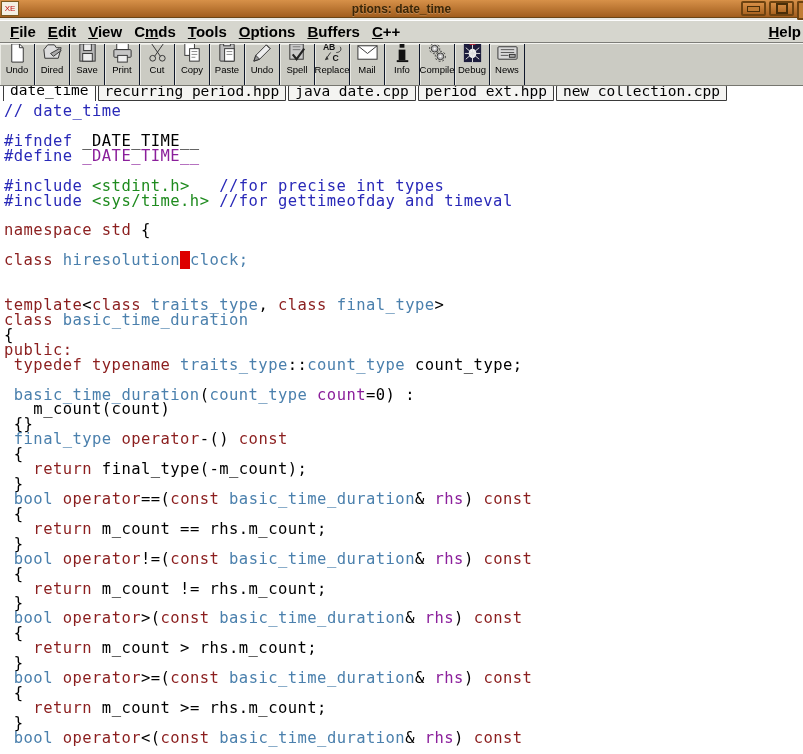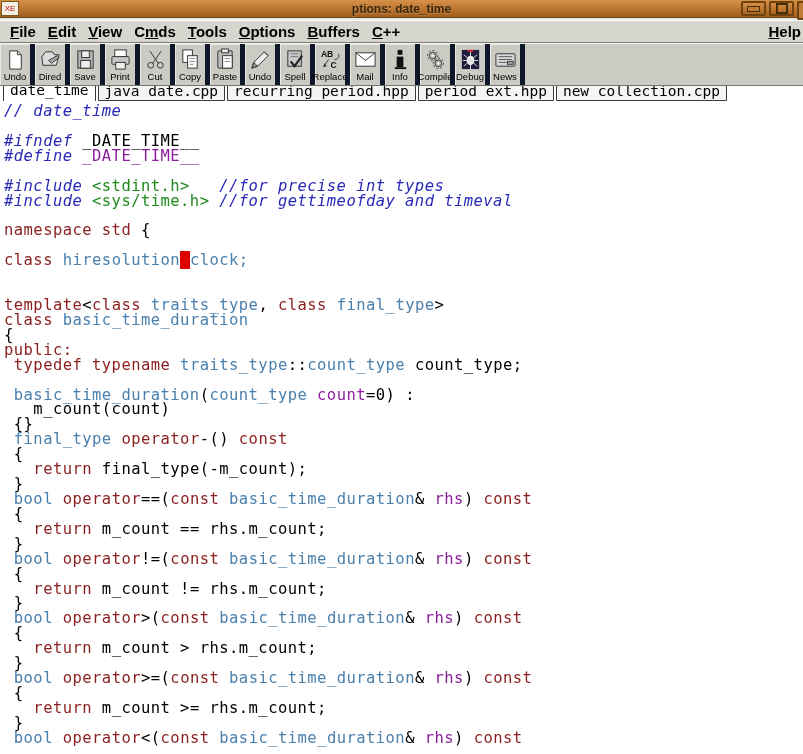--- a/index.html
+++ b/index.html
@@ -44,23 +44,23 @@
   }
   .menu-item u{text-decoration:underline;}
   .menu-help{margin-left:auto;margin-right:-8px;}
   
   .toolbar{
     height:41px;background:#cbcbc3;border-top:1px solid #f4f4f0;
     border-bottom:1px solid #76766f;display:flex;align-items:stretch;overflow:hidden;
   }
   .tbtn{
     width:35px;box-sizing:border-box;flex:0 0 auto;
-    border-right:5px solid #0f172a;box-shadow:inset 1px 1px 0 #e9e9e3;
+    border-right:1px solid #0f172a;box-shadow:inset 1px 1px 0 #e9e9e3;
     display:flex;flex-direction:column;align-items:center;justify-content:flex-end;
-    padding-bottom:3px;cursor:default;
+    padding-bottom:10px;cursor:default;
   }
   .tbtn svg{width:23px;height:23px;display:block;}
   .tbtn .lbl{font-size:9.5px;line-height:11px;color:#000;white-space:nowrap;}
   
   .tabrow{
     height:15px;background:#ffffff;display:flex;align-items:flex-end;
     padding-left:3px;font-family:"DejaVu Sans Mono","Liberation Mono",monospace;
     font-size:14.5px;overflow:hidden;
   }
   .tab{
@@ -74,21 +74,21 @@
     background:#fff;height:644px;overflow:hidden;
     font-family:"DejaVu Sans Mono","Liberation Mono",monospace;
     font-size:15.5px;letter-spacing:0.45px;
     padding:3px 0 0 4px;white-space:pre;
   }
   .code-line{height:14.93px;line-height:14.93px;}
   .f-k{color:var(--keyword);}
   .f-t{color:var(--type);}
   .f-v{color:var(--variable);}
   .f-s{color:var(--string);}
-  .f-c{color:var(--comment);font-style:italic;}
+  .f-c{color:var(--comment);}
   .f-p{color:var(--plain);}
   .f-x{background:var(--cursor);color:var(--cursor);}
 </style>
 </head>
 <body>
 
 <div class="titlebar">
   <div class="appicon">
     <span>XE</span>
   </div>
@@ -269,19 +269,19 @@
           <path d="M5 9h14M5 12h14M5 15h8" stroke="#555" fill="none"></path>
           <rect x="14" y="14" width="6" height="3" fill="#aaa" stroke="#333"></rect>
         </svg>
       </span>
       <div class="lbl">News</div>
     </div>
   </div>
 
 <div class="tabrow" id="tabrow">
     <div class="tab active">date_time</div>
+    <div class="tab">recurring period.hpp</div>
     <div class="tab">java date.cpp</div>
-    <div class="tab">recurring period.hpp</div>
     <div class="tab">period ext.hpp</div>
     <div class="tab">new collection.cpp</div>
   </div>
 
 <div class="code" id="code"><div class="code-line"><span class="f-c">// date_time</span></div><div class="code-line"></div><div class="code-line"><span class="f-c">#ifndef </span><span class="f-p">_DATE_TIME__</span></div><div class="code-line"><span class="f-c">#define </span><span class="f-v">_DATE_TIME__</span></div><div class="code-line"></div><div class="code-line"><span class="f-c">#include </span><span class="f-s">&lt;stdint.h&gt;</span><span class="f-p">   </span><span class="f-c">//for precise int types</span></div><div class="code-line"><span class="f-c">#include </span><span class="f-s">&lt;sys/time.h&gt;</span><span class="f-p"> </span><span class="f-c">//for gettimeofday and timeval</span></div><div class="code-line"></div><div class="code-line"><span class="f-k">namespace std</span><span class="f-p"> {</span></div><div class="code-line"></div><div class="code-line"><span class="f-k">class</span><span class="f-p"> </span><span class="f-t">hiresolution</span><span class="f-x">_</span><span class="f-t">clock;</span></div><div class="code-line"></div><div class="code-line"></div><div class="code-line"><span class="f-k">template</span><span class="f-p">&lt;</span><span class="f-k">class</span><span class="f-p"> </span><span class="f-t">traits_type</span><span class="f-p">, </span><span class="f-k">class</span><span class="f-p"> </span><span class="f-t">final_type</span><span class="f-p">&gt;</span></div><div class="code-line"><span class="f-k">class</span><span class="f-p"> </span><span class="f-t">basic_time_duration</span></div><div class="code-line"><span class="f-p">{</span></div><div class="code-line"><span class="f-k">public:</span></div><div class="code-line"><span class="f-p"> </span><span class="f-k">typedef typename</span><span class="f-p"> </span><span class="f-t">traits_type</span><span class="f-p">::</span><span class="f-t">count_type</span><span class="f-p"> count_type;</span></div><div class="code-line"></div><div class="code-line"><span class="f-p"> </span><span class="f-t">basic_time_duration</span><span class="f-p">(</span><span class="f-t">count_type</span><span class="f-p"> </span><span class="f-v">count</span><span class="f-p">=0) :</span></div><div class="code-line"><span class="f-p">   m_count(count)</span></div><div class="code-line"><span class="f-p"> {}</span></div><div class="code-line"><span class="f-p"> </span><span class="f-t">final_type</span><span class="f-p"> </span><span class="f-k">operator</span><span class="f-p">-() </span><span class="f-k">const</span></div><div class="code-line"><span class="f-p"> {</span></div><div class="code-line"><span class="f-p">   </span><span class="f-k">return</span><span class="f-p"> final_type(-m_count);</span></div><div class="code-line"><span class="f-p"> }</span></div><div class="code-line"><span class="f-p"> </span><span class="f-t">bool</span><span class="f-p"> </span><span class="f-k">operator</span><span class="f-p">==(</span><span class="f-k">const</span><span class="f-p"> </span><span class="f-t">basic_time_duration</span><span class="f-p">&amp; </span><span class="f-v">rhs</span><span class="f-p">) </span><span class="f-k">const</span></div><div class="code-line"><span class="f-p"> {</span></div><div class="code-line"><span class="f-p">   </span><span class="f-k">return</span><span class="f-p"> m_count == rhs.m_count;</span></div><div class="code-line"><span class="f-p"> }</span></div><div class="code-line"><span class="f-p"> </span><span class="f-t">bool</span><span class="f-p"> </span><span class="f-k">operator</span><span class="f-p">!=(</span><span class="f-k">const</span><span class="f-p"> </span><span class="f-t">basic_time_duration</span><span class="f-p">&amp; </span><span class="f-v">rhs</span><span class="f-p">) </span><span class="f-k">const</span></div><div class="code-line"><span class="f-p"> {</span></div><div class="code-line"><span class="f-p">   </span><span class="f-k">return</span><span class="f-p"> m_count != rhs.m_count;</span></div><div class="code-line"><span class="f-p"> }</span></div><div class="code-line"><span class="f-p"> </span><span class="f-t">bool</span><span class="f-p"> </span><span class="f-k">operator</span><span class="f-p">&gt;(</span><span class="f-k">const</span><span class="f-p"> </span><span class="f-t">basic_time_duration</span><span class="f-p">&amp; </span><span class="f-v">rhs</span><span class="f-p">) </span><span class="f-k">const</span></div><div class="code-line"><span class="f-p"> {</span></div><div class="code-line"><span class="f-p">   </span><span class="f-k">return</span><span class="f-p"> m_count &gt; rhs.m_count;</span></div><div class="code-line"><span class="f-p"> }</span></div><div class="code-line"><span class="f-p"> </span><span class="f-t">bool</span><span class="f-p"> </span><span class="f-k">operator</span><span class="f-p">&gt;=(</span><span class="f-k">const</span><span class="f-p"> </span><span class="f-t">basic_time_duration</span><span class="f-p">&amp; </span><span class="f-v">rhs</span><span class="f-p">) </span><span class="f-k">const</span></div><div class="code-line"><span class="f-p"> {</span></div><div class="code-line"><span class="f-p">   </span><span class="f-k">return</span><span class="f-p"> m_count &gt;= rhs.m_count;</span></div><div class="code-line"><span class="f-p"> }</span></div><div class="code-line"><span class="f-p"> </span><span class="f-t">bool</span><span class="f-p"> </span><span class="f-k">operator</span><span class="f-p">&lt;(</span><span class="f-k">const</span><span class="f-p"> </span><span class="f-t">basic_time_duration</span><span class="f-p">&amp; </span><span class="f-v">rhs</span><span class="f-p">) </span><span class="f-k">const</span></div></div>
 
 </body></html>

